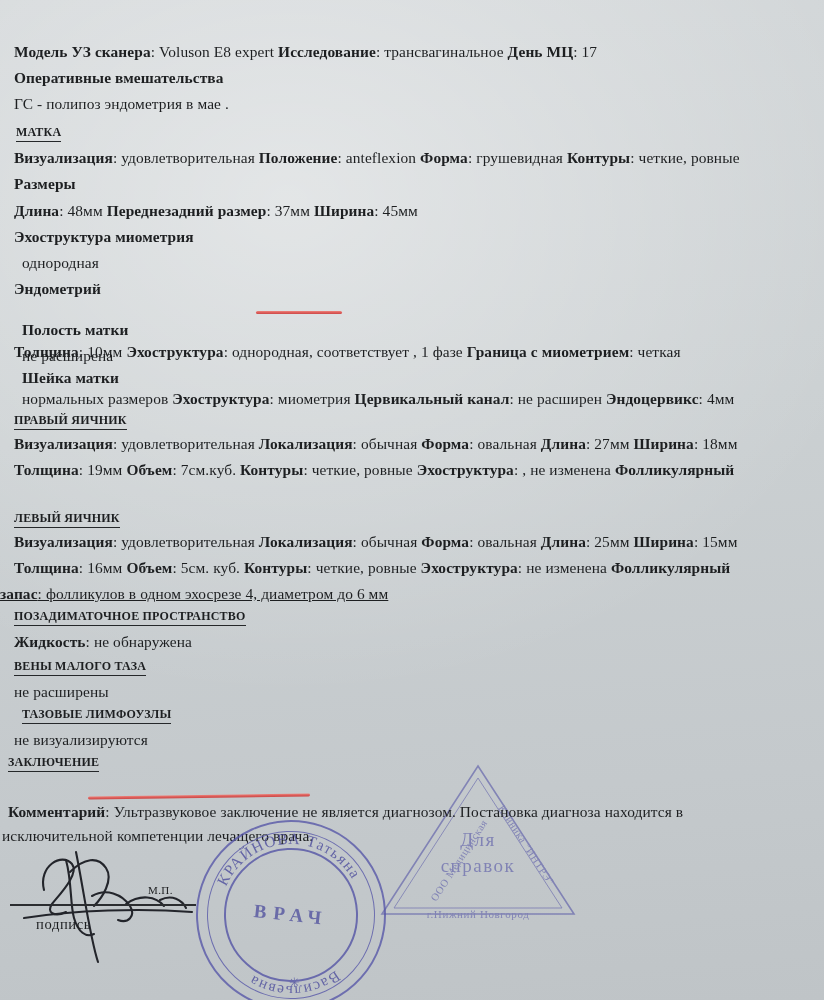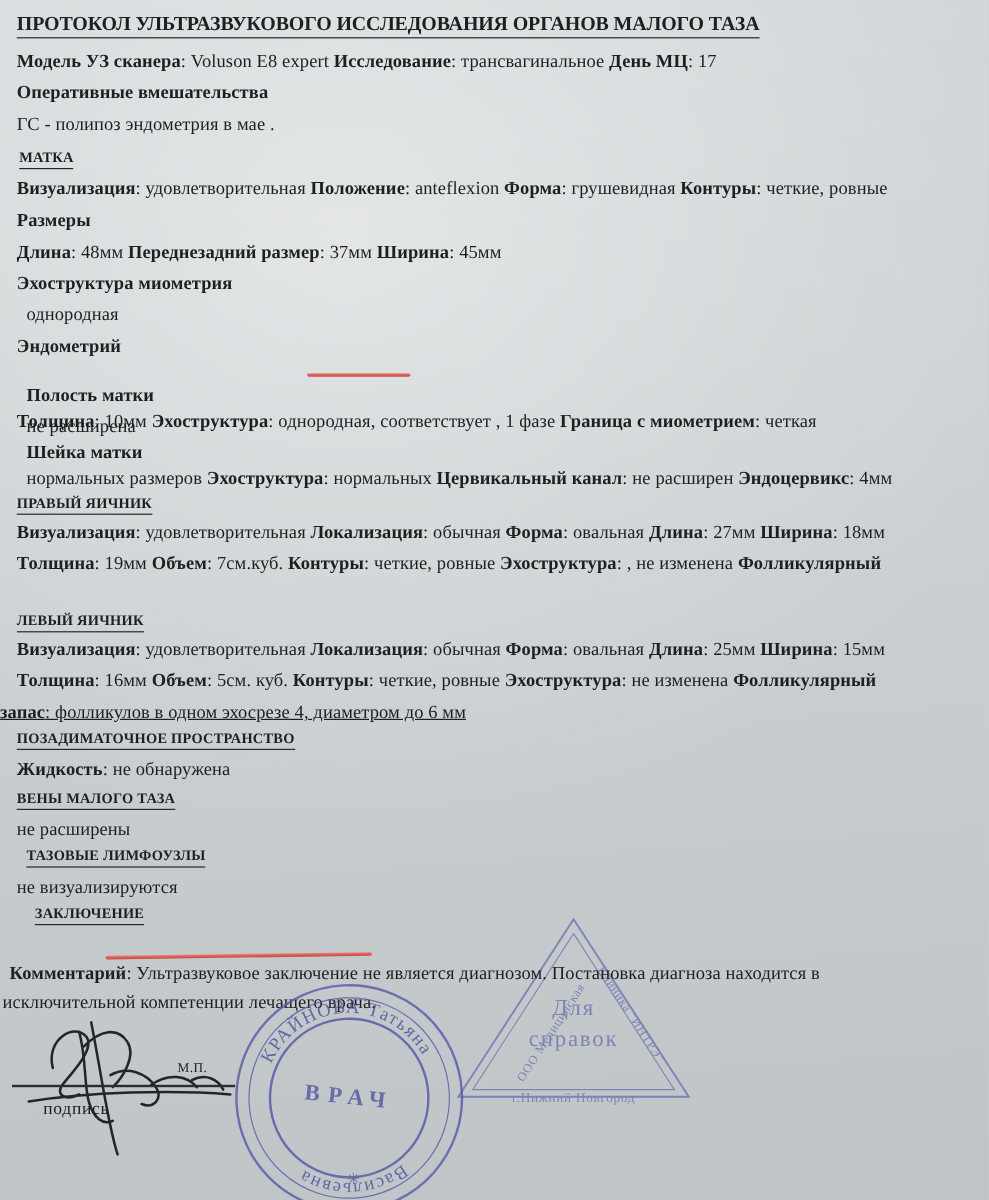--- a/index.html
+++ b/index.html
@@ -156,23 +156,20 @@
     letter-spacing: 0.4px;
   }
 </style>
 </head>
 <body>
 
 <div class="paper"></div>
 
 <div class="doc">
 
-  <div class="row" style="left:14px; top:10px;">
-    <span class="title">ПРОТОКОЛ УЛЬТРАЗВУКОВОГО ИССЛЕДОВАНИЯ ОРГАНОВ МАЛОГО ТАЗА</span>
-  </div>
 
   <div class="row line" style="left:14px; top:44px;">
     <span class="b">Модель УЗ сканера</span><span class="n">: Voluson E8 expert </span><span class="b">Исследование</span><span class="n">: трансвагинальное </span><span class="b">День МЦ</span><span class="n">: 17</span>
   </div>
 
   <div class="row line b" style="left:14px; top:70px;">Оперативные вмешательства</div>
   <div class="row line n" style="left:14px; top:96px;">ГС - полипоз эндометрия в мае .</div>
 
   <div class="row" style="left:16px; top:122px;">
     <span class="section-head">МАТКА</span>
@@ -198,21 +195,21 @@
   </div>
 
   <div class="red-mark wavy" style="left:256px; top:311px; width:86px;"></div>
 
   <div class="row line b" style="left:22px; top:322px;">Полость матки</div>
   <div class="row line n" style="left:22px; top:348px;">не расширена</div>
 
   <div class="row line b" style="left:22px; top:370px;">Шейка матки</div>
 
   <div class="row line" style="left:22px; top:391px;">
-    <span class="n">нормальных размеров </span><span class="b">Эхоструктура</span><span class="n">: нормальных </span><span class="b">Цервикальный канал</span><span class="n">: не расширен </span><span class="b">Эндоцервикс</span><span class="n">: 4мм</span>
+    <span class="n">нормальных размеров </span><span class="b">Эхоструктура</span><span class="n">: миометрия </span><span class="b">Цервикальный канал</span><span class="n">: не расширен </span><span class="b">Эндоцервикс</span><span class="n">: 4мм</span>
   </div>
 
   <div class="row" style="left:14px; top:410px;">
     <span class="section-head">ПРАВЫЙ ЯИЧНИК</span>
   </div>
 
   <div class="row line" style="left:14px; top:436px;">
     <span class="b">Визуализация</span><span class="n">: удовлетворительная </span><span class="b">Локализация</span><span class="n">: обычная </span><span class="b">Форма</span><span class="n">: овальная </span><span class="b">Длина</span><span class="n">: 27мм </span><span class="b">Ширина</span><span class="n">: 18мм</span>
   </div>
 
@@ -258,21 +255,21 @@
   <svg class="tri-svg" style="left:378px; top:762px;" width="200" height="158" viewBox="0 0 200 158">
     <polygon points="100,4 196,152 4,152" fill="none" stroke="#5a5aa8" stroke-width="1.6"></polygon>
     <polygon points="100,16 184,146 16,146" fill="none" stroke="#5a5aa8" stroke-width="0.9"></polygon>
     <text x="100" y="84" text-anchor="middle" font-size="19" letter-spacing="1.5">Для</text>
     <text x="100" y="110" text-anchor="middle" font-size="19" letter-spacing="1.5">справок</text>
     <text transform="translate(58,140) rotate(-57)" font-size="10.5" letter-spacing="0.6">ООО Медицинская</text>
     <text transform="translate(120,46) rotate(57)" font-size="10.5" letter-spacing="0.6">Клиника "ИНТРЭ"</text>
     <text x="100" y="156" text-anchor="middle" font-size="11" letter-spacing="0.6">г.Нижний Новгород</text>
   </svg>
 
-  <div class="row" style="left:29px; top:752px;">
+  <div class="row" style="left:8px; top:752px;">
     <span class="section-head">ЗАКЛЮЧЕНИЕ</span>
   </div>
 
 
   <div class="red-mark wavy" style="left:88px; top:795px; width:222px; transform: rotate(-0.8deg);"></div>
 
   <div class="row line" style="left:8px; top:804px;">
     <span class="b">Комментарий</span><span class="n">: Ультразвуковое заключение не является диагнозом. Постановка диагноза находится в</span>
   </div>
 

